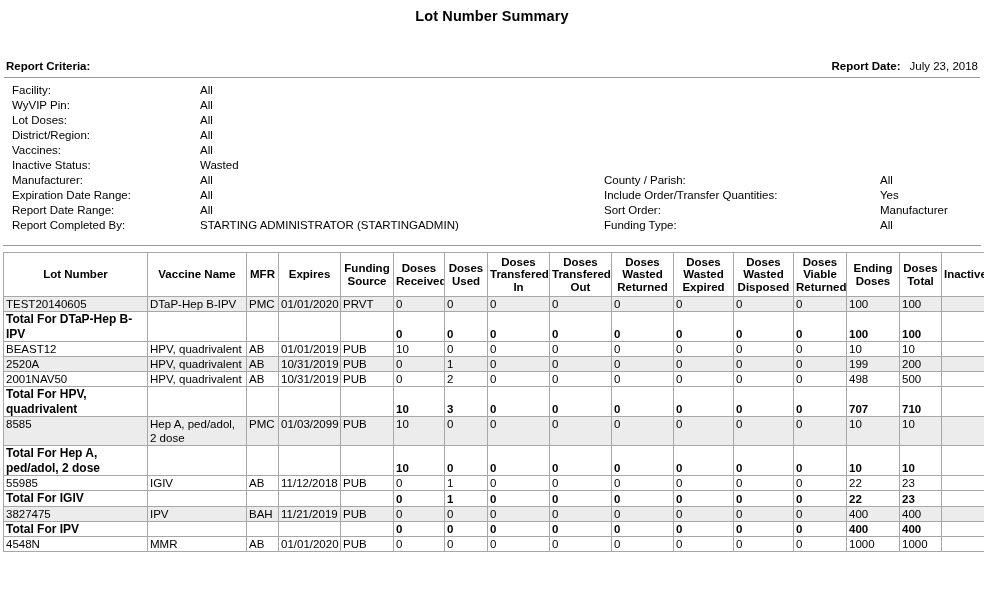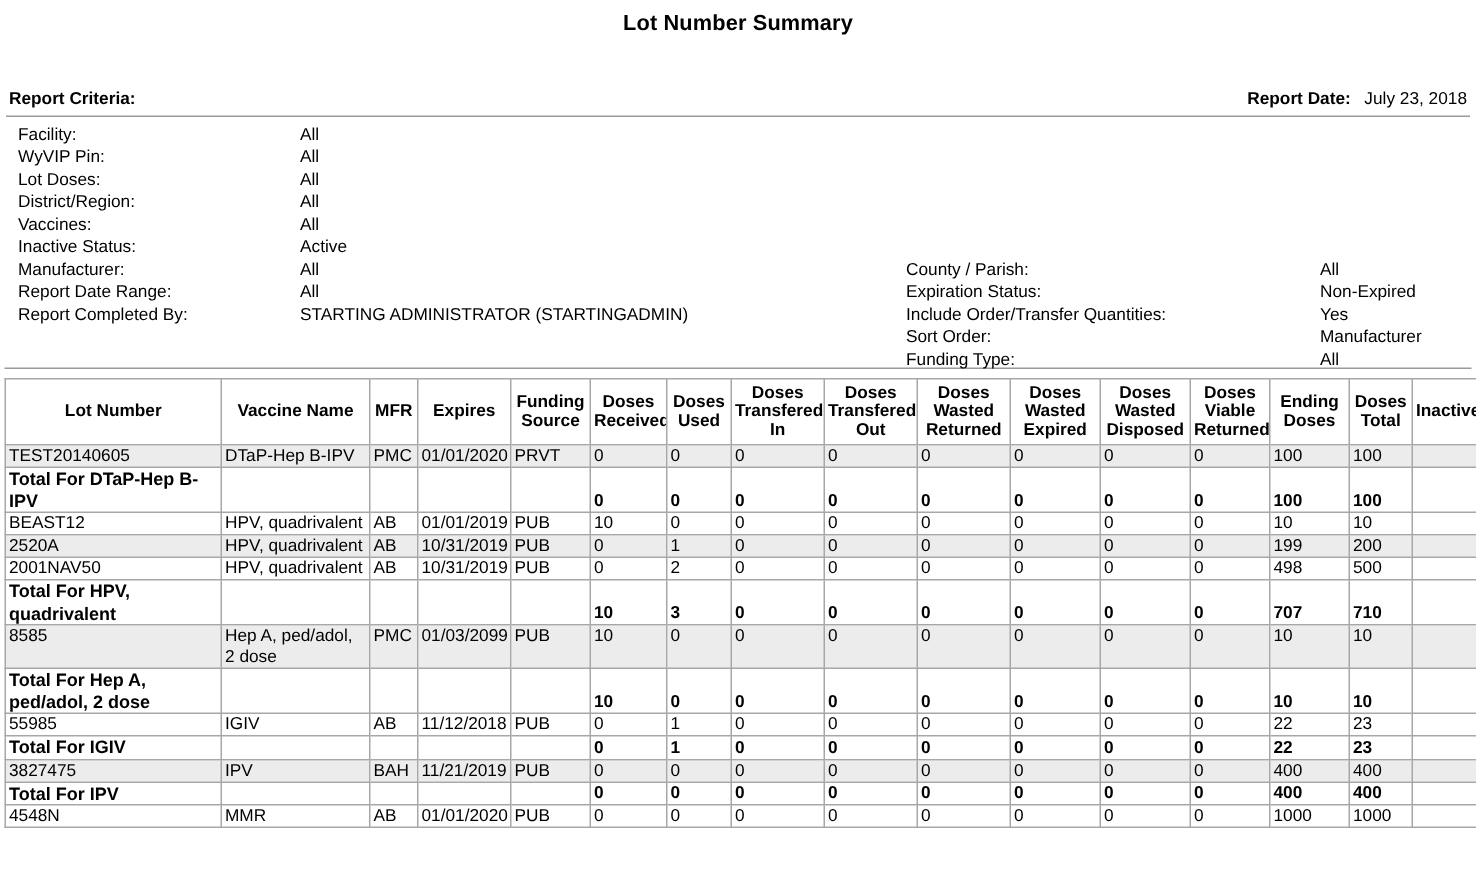--- a/index.html
+++ b/index.html
@@ -160,28 +160,28 @@
   </div>
   <div class="hr-rule"></div>
 
   <div class="criteria-body">
     <div class="crit-col c1" id="crit-left">
         <div class="crit-row"><span class="k">Facility:</span><span class="v">All</span></div>
         <div class="crit-row"><span class="k">WyVIP Pin:</span><span class="v">All</span></div>
         <div class="crit-row"><span class="k">Lot Doses:</span><span class="v">All</span></div>
         <div class="crit-row"><span class="k">District/Region:</span><span class="v">All</span></div>
         <div class="crit-row"><span class="k">Vaccines:</span><span class="v">All</span></div>
-        <div class="crit-row"><span class="k">Inactive Status:</span><span class="v">Active</span></div>
+        <div class="crit-row"><span class="k">Inactive Status:</span><span class="v">Wasted</span></div>
         <div class="crit-row"><span class="k">Manufacturer:</span><span class="v">All</span></div>
+        <div class="crit-row"><span class="k">Expiration Date Range:</span><span class="v">All</span></div>
         <div class="crit-row"><span class="k">Report Date Range:</span><span class="v">All</span></div>
         <div class="crit-row"><span class="k">Report Completed By:</span><span class="v">STARTING ADMINISTRATOR (STARTINGADMIN)</span></div>
       </div>
     <div class="crit-col c2" id="crit-right">
         <div class="crit-row"><span class="k">County / Parish:</span><span class="v">All</span></div>
-        <div class="crit-row"><span class="k">Expiration Status:</span><span class="v">Non-Expired</span></div>
         <div class="crit-row"><span class="k">Include Order/Transfer Quantities:</span><span class="v">Yes</span></div>
         <div class="crit-row"><span class="k">Sort Order:</span><span class="v">Manufacturer</span></div>
         <div class="crit-row"><span class="k">Funding Type:</span><span class="v">All</span></div>
       </div>
   </div>
 
   <div class="table-wrap">
     <table class="lot">
       <colgroup>
         <col class="c-lot">

